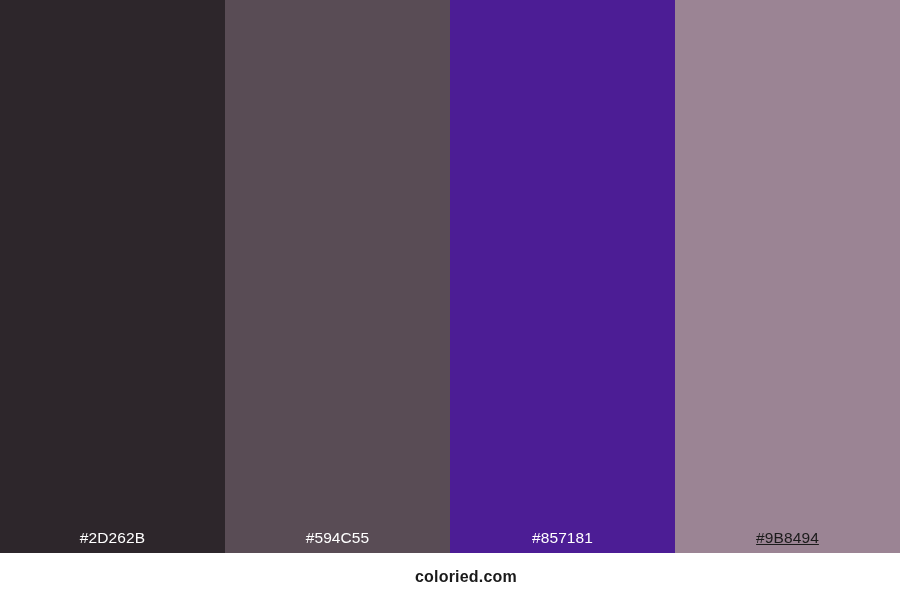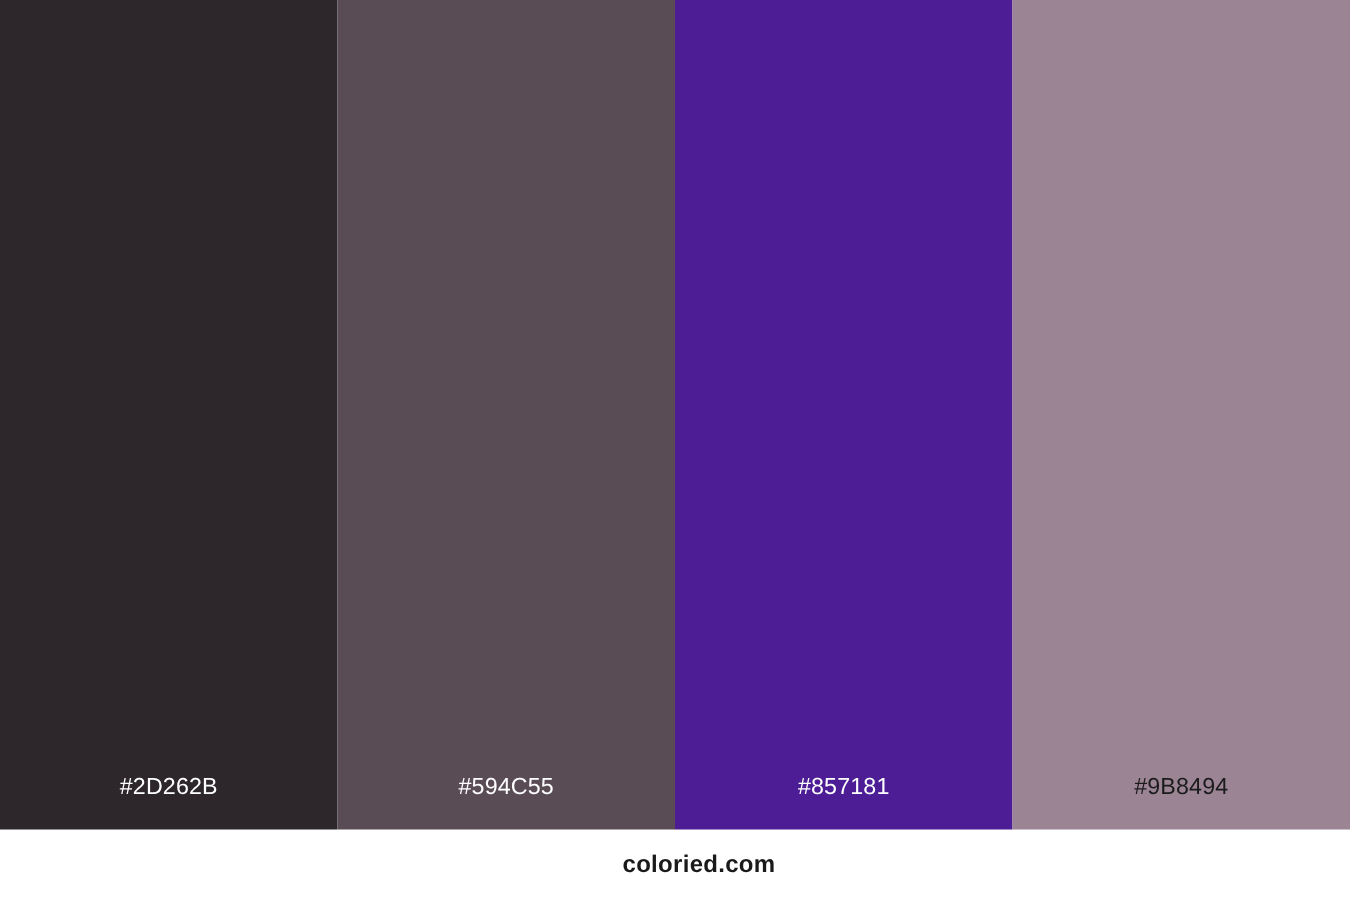--- a/index.html
+++ b/index.html
@@ -34,29 +34,30 @@
     justify-content: center;
     box-sizing: border-box;
   }
   .swatch-label {
     display: block;
     width: 100%;
     text-align: center;
     font-size: 15.5px;
     line-height: 1;
     letter-spacing: 0.1px;
-    padding-bottom: 21px;
+    padding-bottom: 8px;
     white-space: nowrap;
     font-family: "Liberation Sans", "DejaVu Sans", sans-serif;
   }
   .light-text .swatch-label {
     color: #ffffff;
   }
   .dark-text .swatch-label {
     color: #1b1b1b;
+    text-decoration: underline;
   }
   #site-footer {
     width: 900px;
     height: 47px;
     background: #ffffff;
     display: flex;
     align-items: center;
     justify-content: center;
   }
   #site-footer-text {

